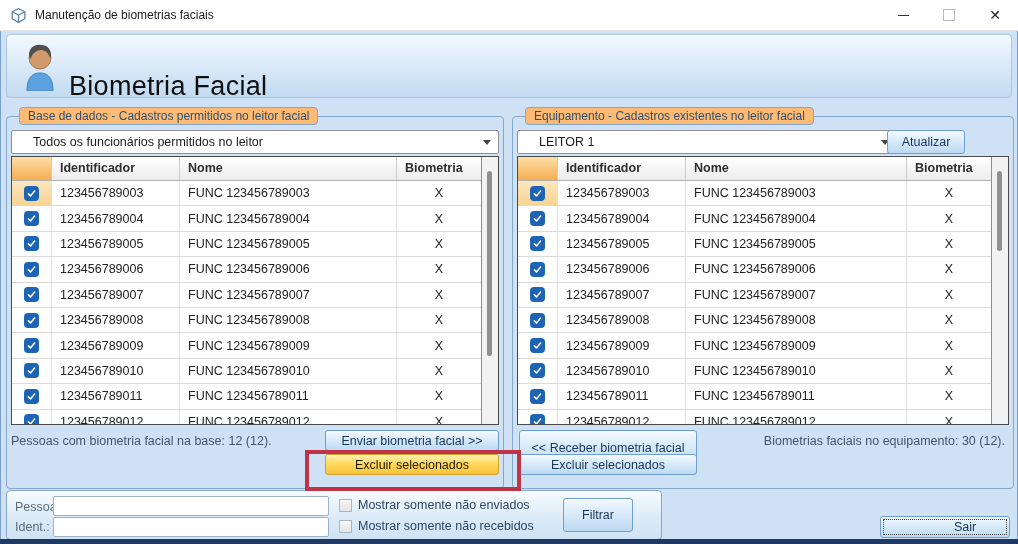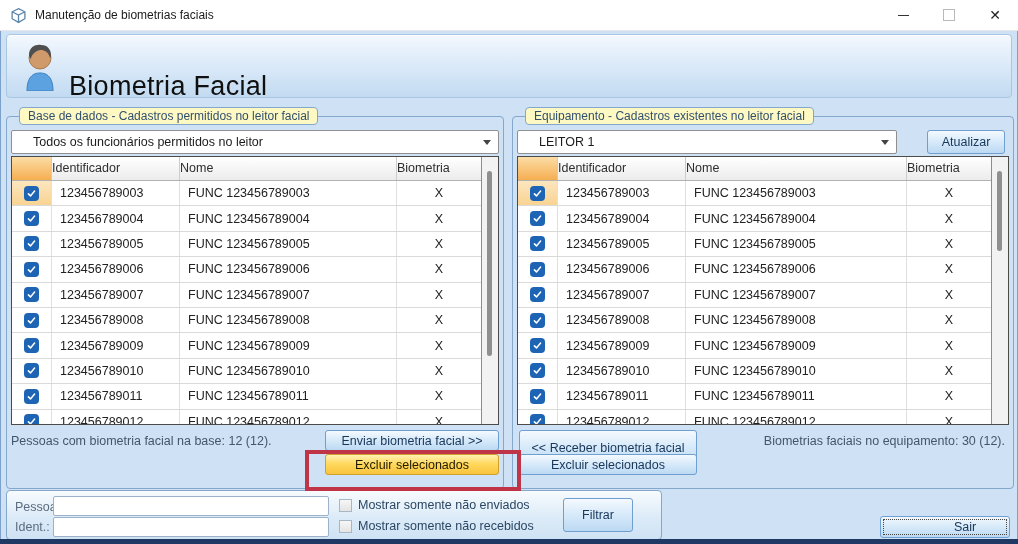--- a/index.html
+++ b/index.html
@@ -22,37 +22,37 @@
   
   .banner{position:absolute;left:6px;right:6px;top:34px;height:62px;border-radius:4px;
     border:1px solid #a9c6e2;
     background:linear-gradient(180deg,#f3f8fd 0%,#ddebf9 45%,#c2daf1 100%);
     box-shadow:inset 0 1px 0 #ffffff;
     display:flex;align-items:center;}
   .banner .usericon{width:46px;height:50px;margin:0 6px 0 10px;}
   .banner-title{font-size:27px;color:#101010;letter-spacing:0.3px;margin-top:40px;}
   
   .group{position:absolute;border:1px solid #84a7cb;border-radius:4px;}
-  .group-label{position:absolute;top:-10px;left:12px;background:#fef9c3;border:1px solid #84a7cb;
+  .group-label{position:absolute;top:-10px;left:12px;background:#fdba74;border:1px solid #84a7cb;
     border-radius:4px;padding:1px 8px;font-size:12px;color:#32506e;white-space:nowrap;}
   .grp-left{left:6px;top:116px;width:496px;height:371px;}
   .grp-right{left:512px;top:116px;width:500px;height:371px;}
   .grp-filter{left:6px;top:490px;width:654px;height:48px;
     background:linear-gradient(180deg,#f7fbfe 0%,#dcebf8 55%,#cfe2f4 100%);}
   
   .combo{position:absolute;height:22px;background:#ffffff;border:1px solid #8f8f8f;border-radius:2px;
     display:flex;align-items:center;font-size:12.5px;color:#1c1c1c;padding-left:21px;}
   .combo .arrow{margin-left:auto;margin-right:7px;width:0;height:0;
     border-left:4px solid transparent;border-right:4px solid transparent;border-top:5px solid #444;}
   
   .tbl{position:absolute;border:1px solid #4b4b4b;background:#ffffff;}
   .tbl-inner{position:absolute;left:0;top:0;right:17px;bottom:0;overflow:hidden;}
   .thead{display:grid;grid-template-columns:40px 128px 1fr 84px;height:23px;
     background:linear-gradient(180deg,#ffffff,#ececec);border-bottom:1px solid #b2b2b2;}
-  .th{font-size:12.5px;color:#2e2e2e;line-height:22px;border-right:1px solid #cccccc;overflow:hidden;white-space:nowrap;}
+  .th{font-size:12.5px;color:#2e2e2e;line-height:22px;padding-left:8px;border-right:1px solid #cccccc;overflow:hidden;white-space:nowrap;font-weight:bold;}
   .th-check{background:linear-gradient(180deg,#fcdda6,#f5ae51);}
   .th:last-child{border-right:none;}
   .tr{display:grid;grid-template-columns:40px 128px 1fr 84px;height:24.4px;border-bottom:1px solid #dadada;}
   .td{font-size:12.5px;color:#222;display:flex;align-items:center;padding-left:8px;
     border-right:1px solid #e0e0e0;overflow:hidden;white-space:nowrap;}
   .td:last-child{border-right:none;}
   .td-check{justify-content:center;padding-left:0;}
   .td-bio{justify-content:center;padding-left:0;}
   .rowsel .td-check{background:linear-gradient(180deg,#fce6bf,#f9d392);}
   .chk{width:15px;height:15px;border-radius:4px;background:#1d64b4;display:flex;align-items:center;justify-content:center;}
@@ -283,21 +283,21 @@
 
 <div class="red-annot"></div>
 
 <div class="group grp-right">
   <span class="group-label">Equipamento - Cadastros existentes no leitor facial</span>
 
   <div class="combo" style="left:4px;top:13px;width:357px;">
     <span>LEITOR 1</span>
     <span class="arrow"></span>
   </div>
-  <div class="btn" style="position:absolute;left:374px;top:13px;width:78px;height:24px;margin-left:40px;">
+  <div class="btn" style="position:absolute;left:374px;top:13px;width:78px;height:24px;">
     <span>Atualizar</span>
   </div>
 
   <div class="tbl" style="left:4px;top:39px;width:490px;height:267px;">
     <div class="tbl-inner">
       <div class="thead">
         <div class="th th-check"></div>
         <div class="th">Identificador</div>
         <div class="th">Nome</div>
         <div class="th">Biometria</div>

